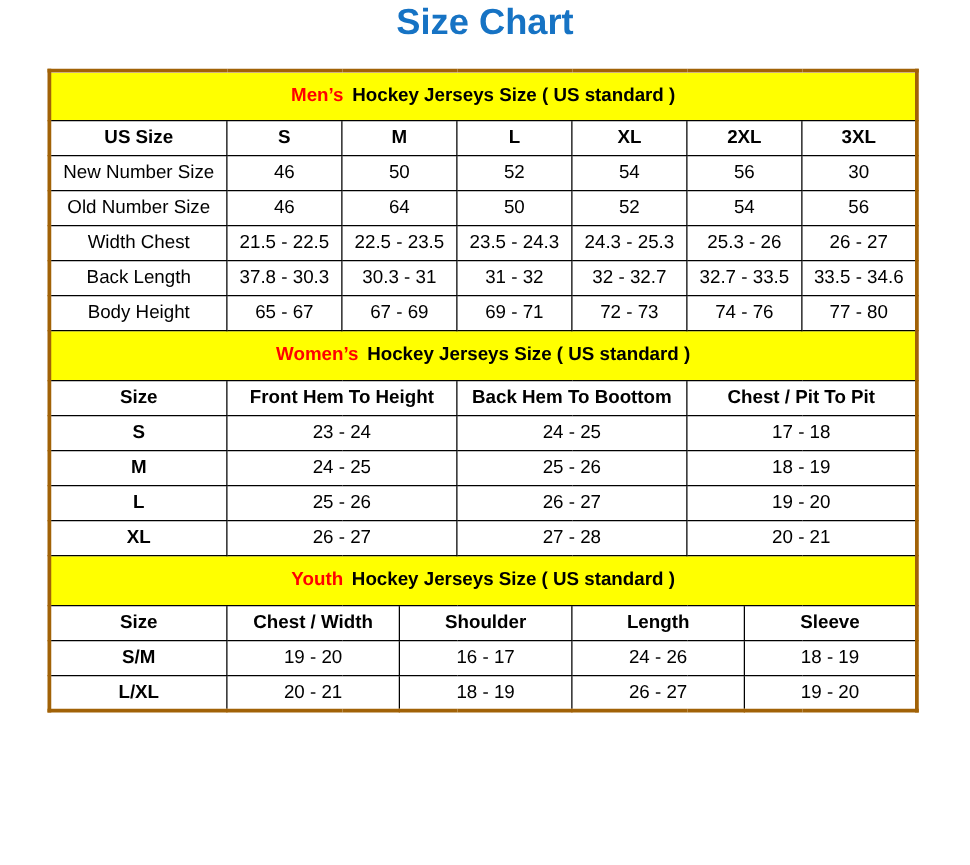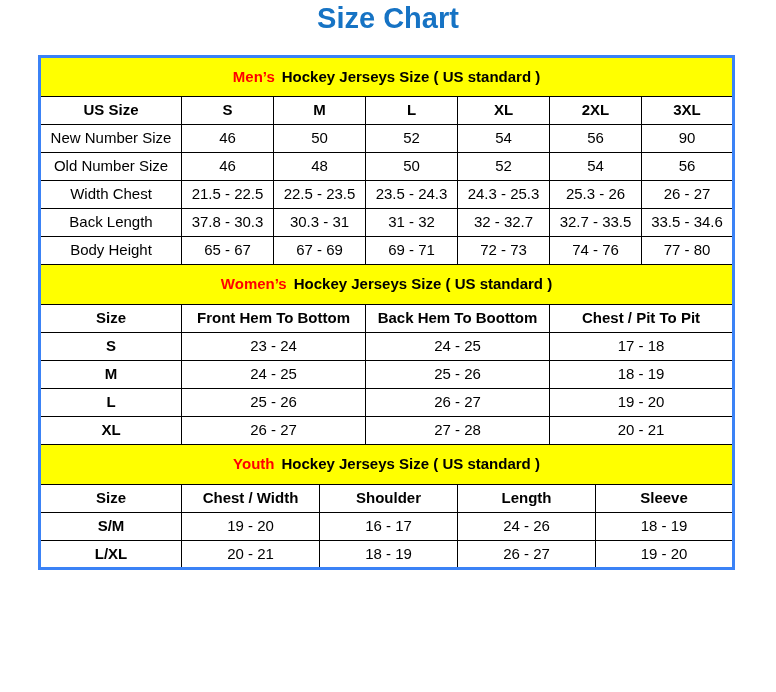--- a/index.html
+++ b/index.html
@@ -24,21 +24,21 @@
     letter-spacing: 0px;
   }
   .chart-wrap {
     margin: 19px 0 0 38px;
     width: 696px;
   }
   table.size-chart {
     border-collapse: collapse;
     table-layout: fixed;
     width: 696px;
-    border: 3px solid #3b82f6;
+    border: 3px solid #a16207;
   }
   table.size-chart td, table.size-chart th {
     border: 1.5px solid #000000;
     padding: 0;
     text-align: center;
     vertical-align: middle;
     font-size: 15px;
     line-height: 1.1;
     overflow: hidden;
     white-space: nowrap;
@@ -98,26 +98,26 @@
       <th class="col-hdr" colspan="2">2XL</th>
       <th class="col-hdr" colspan="2">3XL</th>
     </tr>
     <tr class="data-row">
       <td class="row-label">New Number Size</td>
       <td colspan="2">46</td>
       <td colspan="2">50</td>
       <td colspan="2">52</td>
       <td colspan="2">54</td>
       <td colspan="2">56</td>
-      <td colspan="2">90</td>
+      <td colspan="2">30</td>
     </tr>
     <tr class="data-row">
       <td class="row-label">Old Number Size</td>
       <td colspan="2">46</td>
-      <td colspan="2">48</td>
+      <td colspan="2">64</td>
       <td colspan="2">50</td>
       <td colspan="2">52</td>
       <td colspan="2">54</td>
       <td colspan="2">56</td>
     </tr>
     <tr class="data-row">
       <td class="row-label">Width Chest</td>
       <td colspan="2">21.5 - 22.5</td>
       <td colspan="2">22.5 - 23.5</td>
       <td colspan="2">23.5 - 24.3</td>
@@ -144,21 +144,21 @@
       <td colspan="2">77 - 80</td>
     </tr>
 
     <tr class="band-row">
       <td class="band" colspan="13">
         <span class="hl">Women’s</span><span>Hockey Jerseys Size ( US standard )</span>
       </td>
     </tr>
     <tr class="hdr-row">
       <th class="col-hdr">Size</th>
-      <th class="col-hdr" colspan="4">Front Hem To Bottom</th>
+      <th class="col-hdr" colspan="4">Front Hem To Height</th>
       <th class="col-hdr" colspan="4">
         <span>Back Hem To</span>&nbsp;<span class="typo">Boottom</span>
       </th>
       <th class="col-hdr" colspan="4">Chest / Pit To Pit</th>
     </tr>
     <tr class="data-row">
       <td class="row-label-bold">S</td>
       <td colspan="4">23 - 24</td>
       <td colspan="4">24 - 25</td>
       <td colspan="4">17 - 18</td>

